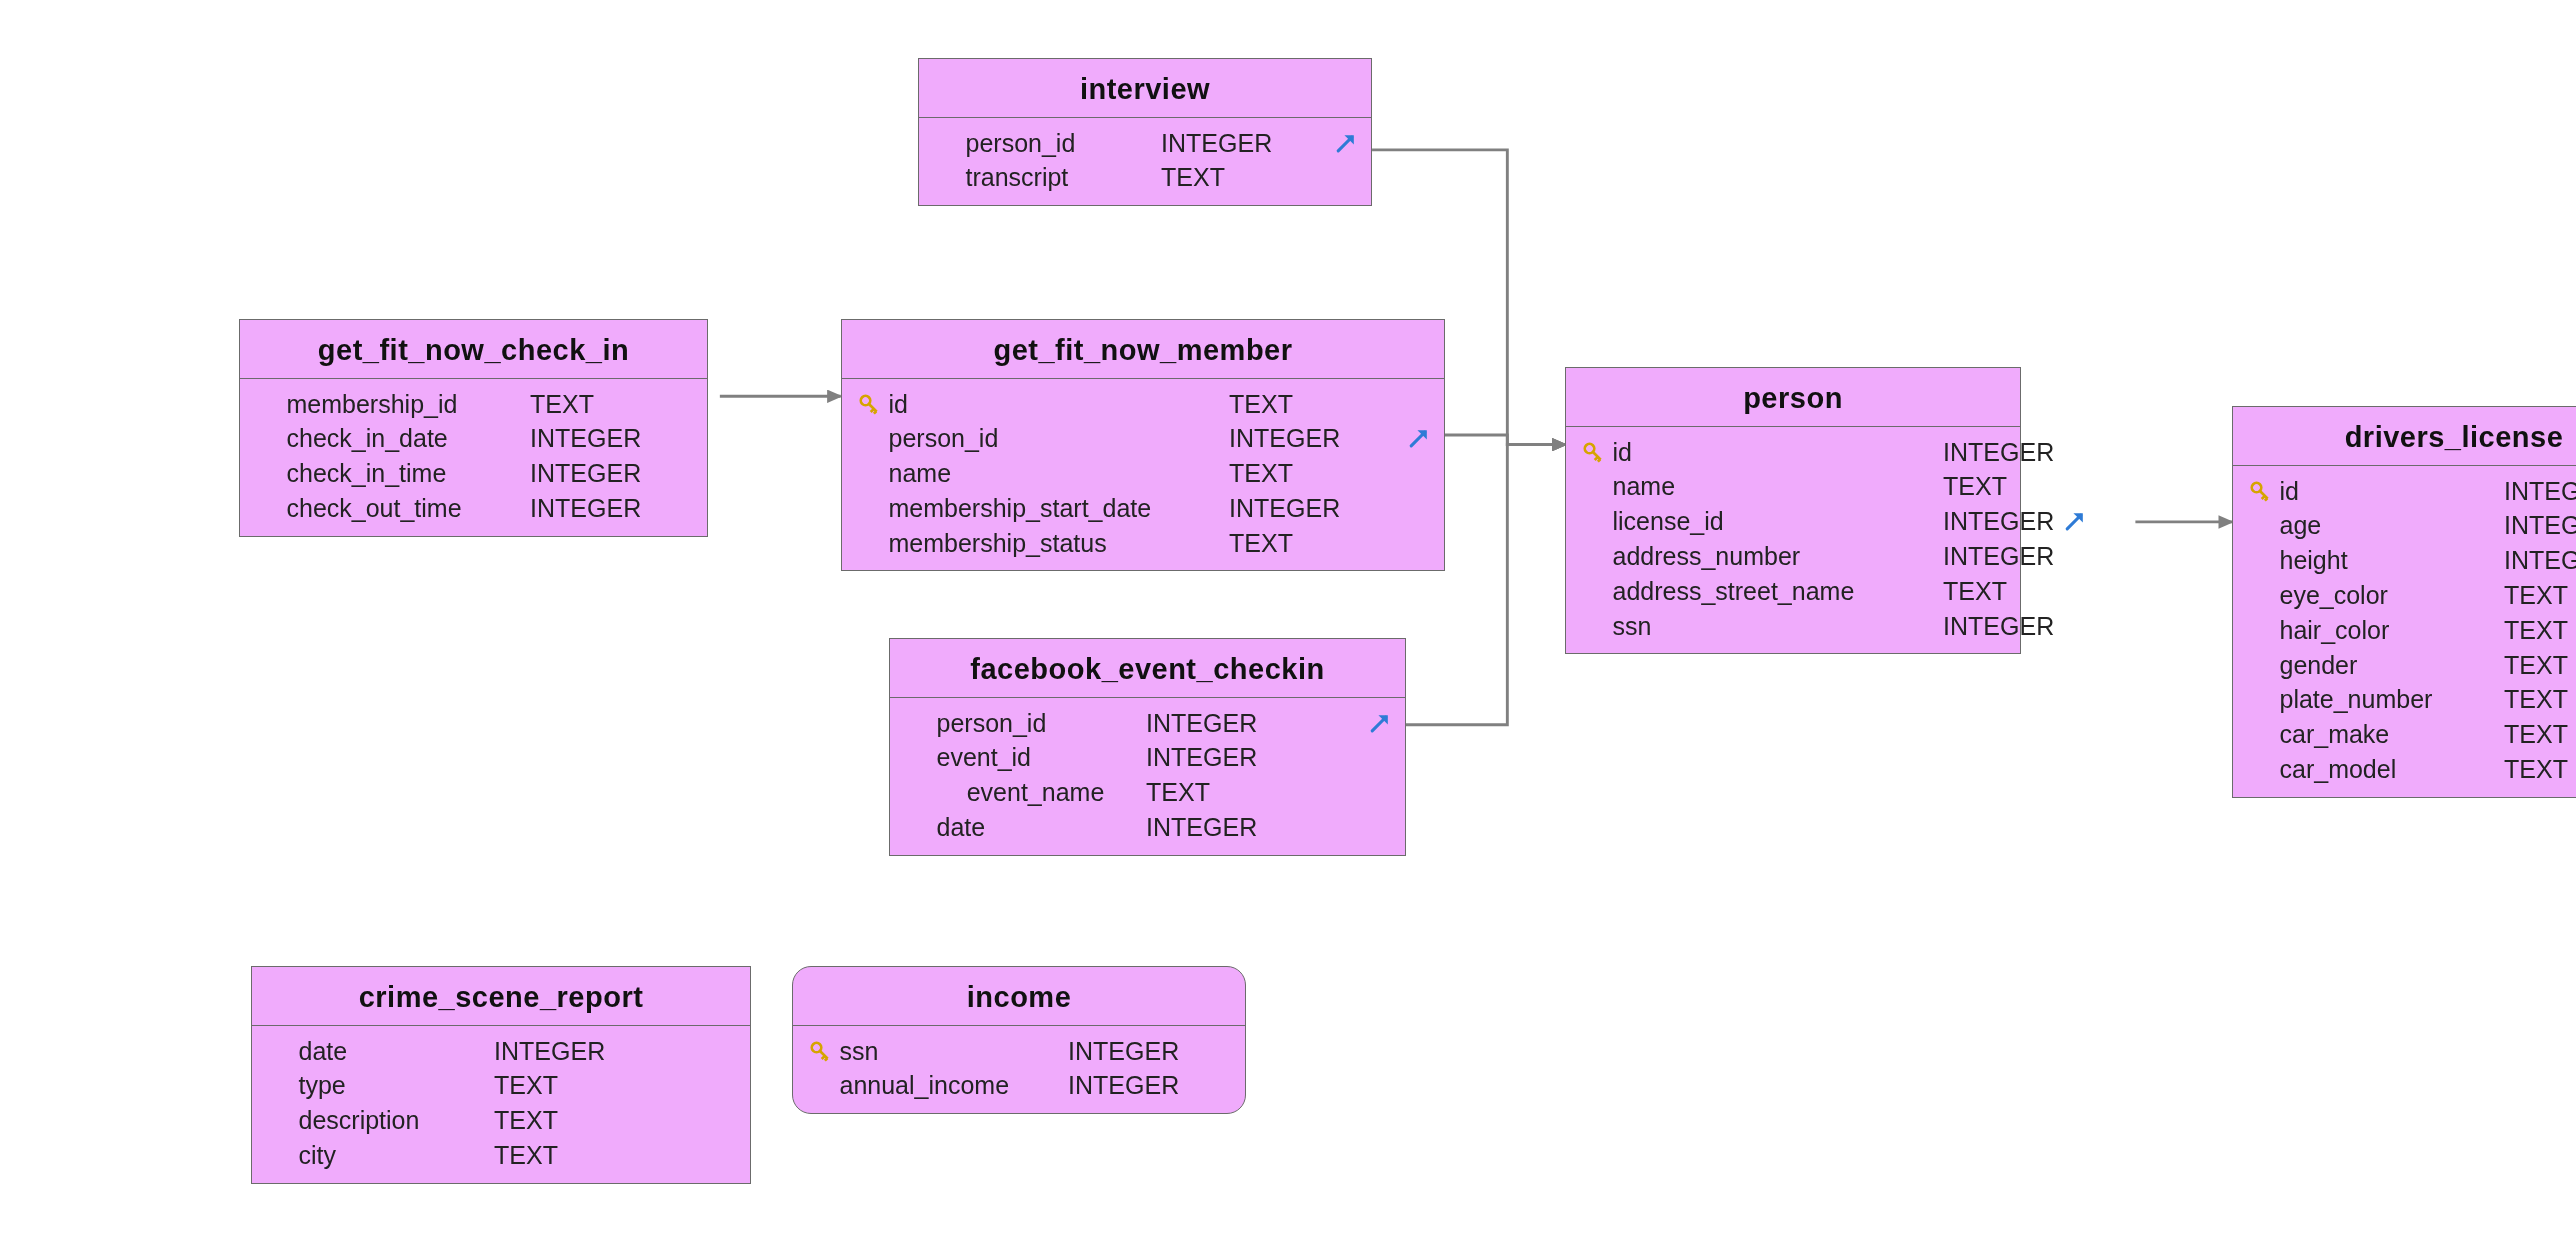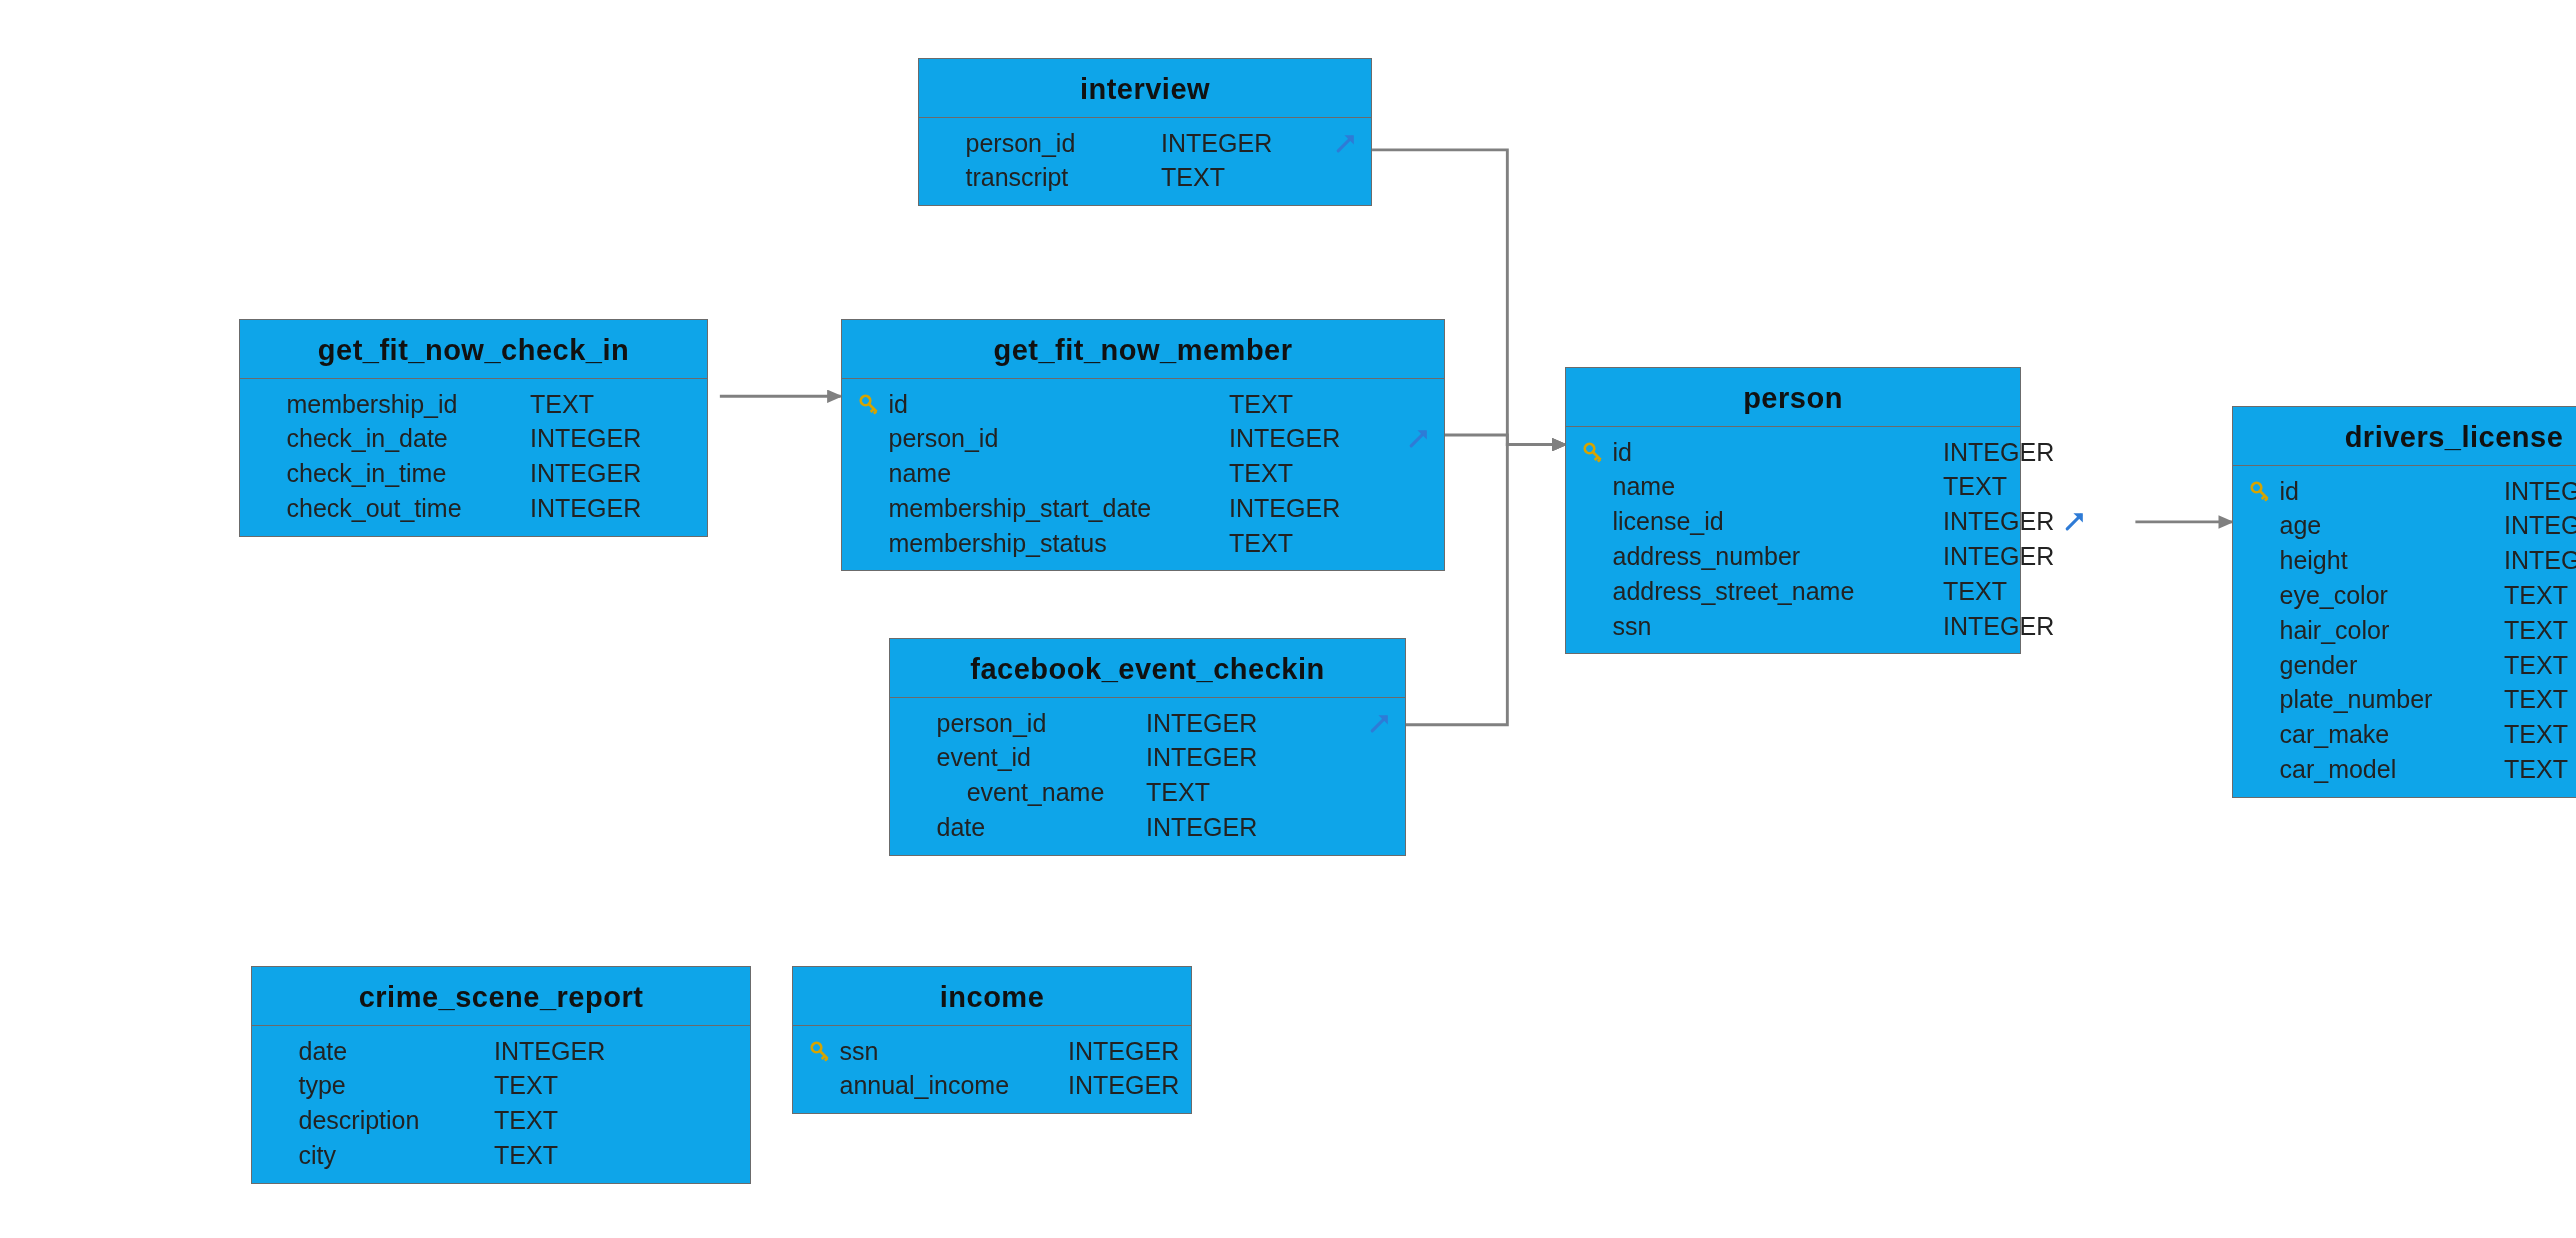--- a/index.html
+++ b/index.html
@@ -15,21 +15,21 @@
   svg.connectors {
     position: absolute;
     left: 0; top: 0;
     width: 2576px;
     height: 1239px;
     pointer-events: none;
   }
   .entity {
     position: absolute;
     border: 1.9px solid #6b6b6b;
-    background: #0ea5e9;
+    background: #f0abfc;
     box-sizing: border-box;
   }
   .entity .title {
     font-weight: bold;
     font-size: 29px;
     text-align: center;
     padding: 13.5px 9.7px 11.6px 9.7px;
     border-bottom: 1.9px solid #6b6b6b;
     color: #111;
     letter-spacing: 0.5px;
@@ -375,21 +375,21 @@
       </div>
       <div class="row">
         <span class="icon key-icon"></span>
         <span class="col-name" style="width: 184px; flex: 0 0 184px;">city</span>
         <span class="col-type">TEXT</span>
         <span class="fk-arrow"></span>
       </div>
     </div>
 </div>
 
-<div class="entity" id="ent-income" style="left: 792px; top: 966px; width: 400px;">
+<div class="entity" id="ent-income" style="left: 792px; top: 966px; width: 454px; border-radius: 19px;">
   <div class="title">income</div>
   <div class="body">
       <div class="row">
         <span class="icon key-icon">
           <svg width="27" height="27" viewBox="0 0 24 24">
             <g transform="rotate(45 12 12)">
               <circle cx="7" cy="12" r="4.2" fill="none" stroke="#d6a400" stroke-width="2.4"></circle>
               <line x1="11" y1="12" x2="21" y2="12" stroke="#d6a400" stroke-width="2.4"></line>
               <line x1="17.5" y1="12" x2="17.5" y2="16" stroke="#d6a400" stroke-width="2.4"></line>
               <line x1="20.5" y1="12" x2="20.5" y2="15" stroke="#d6a400" stroke-width="2.4"></line>

